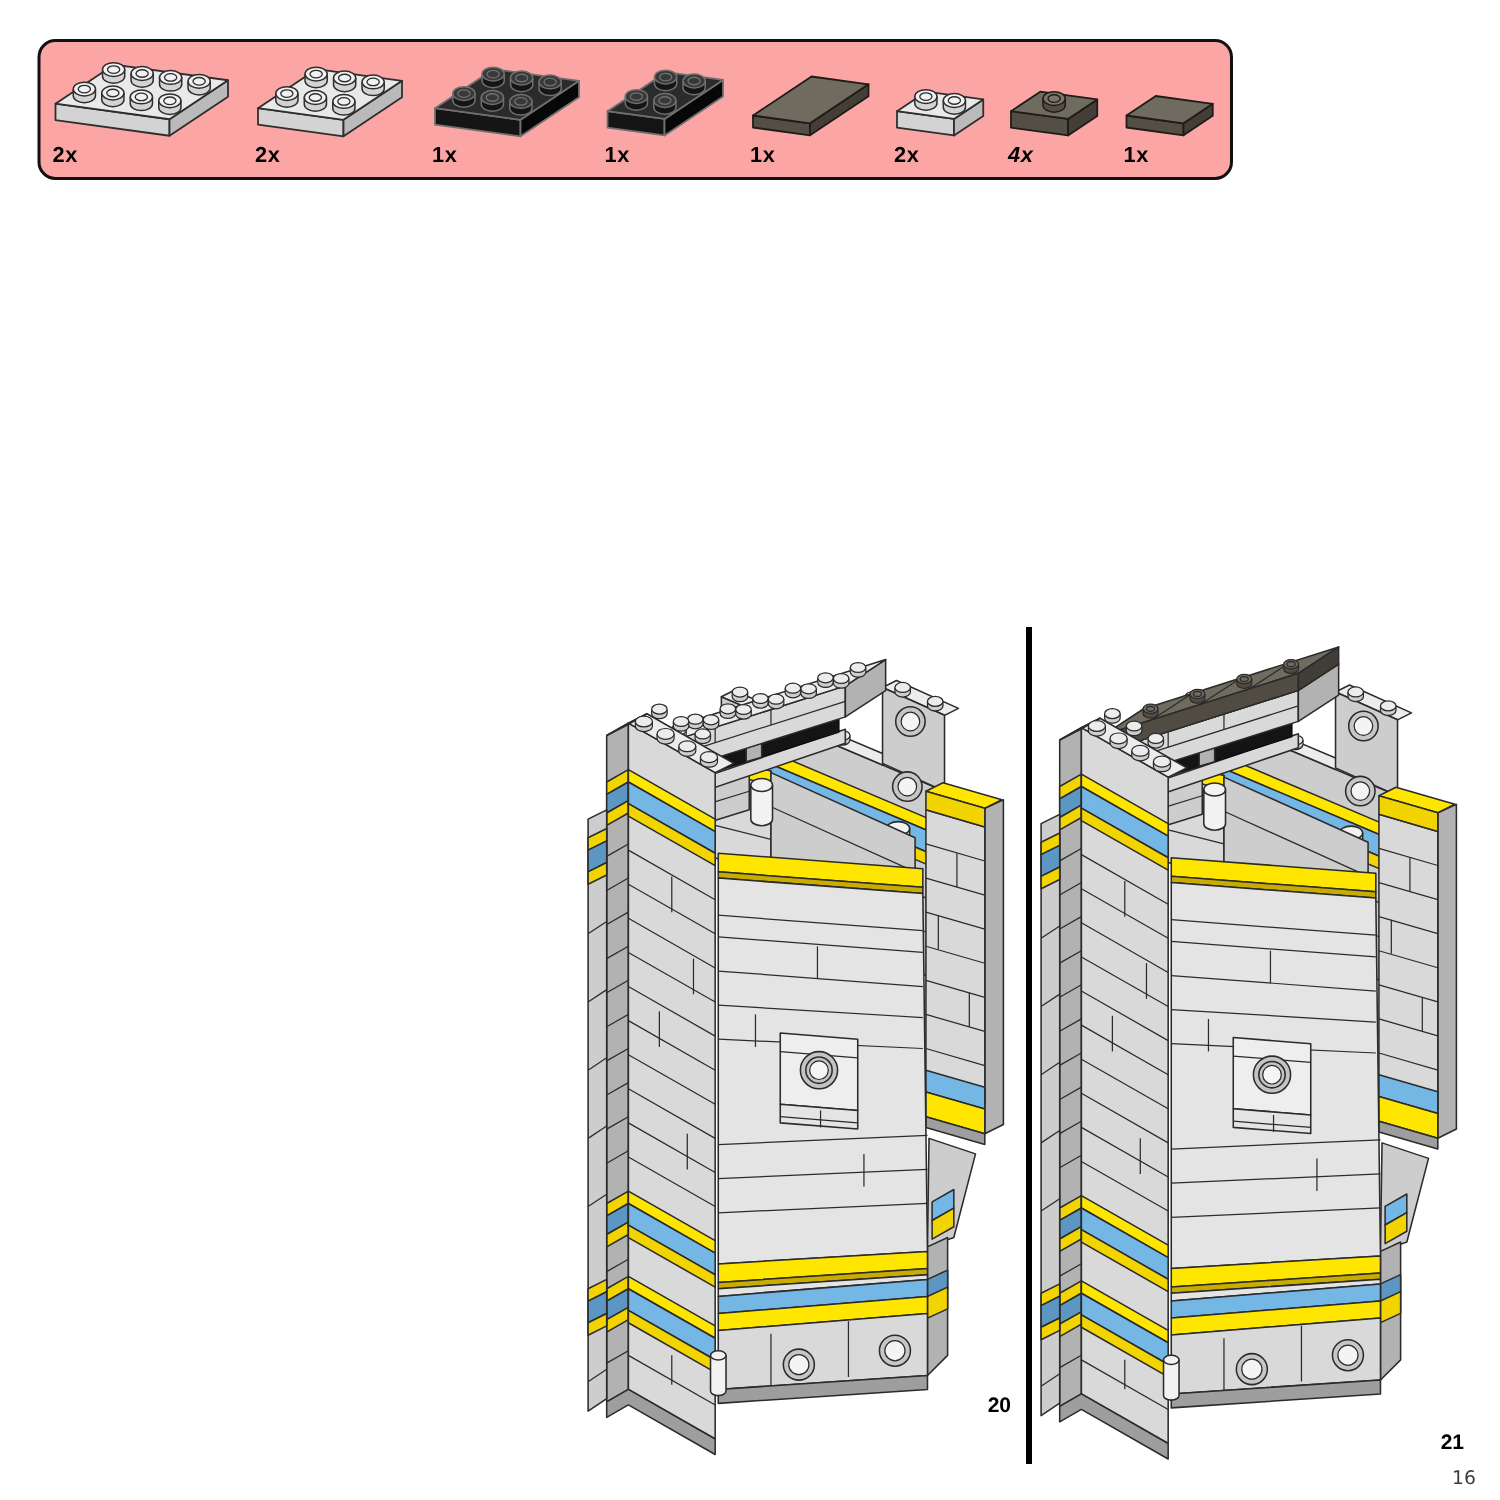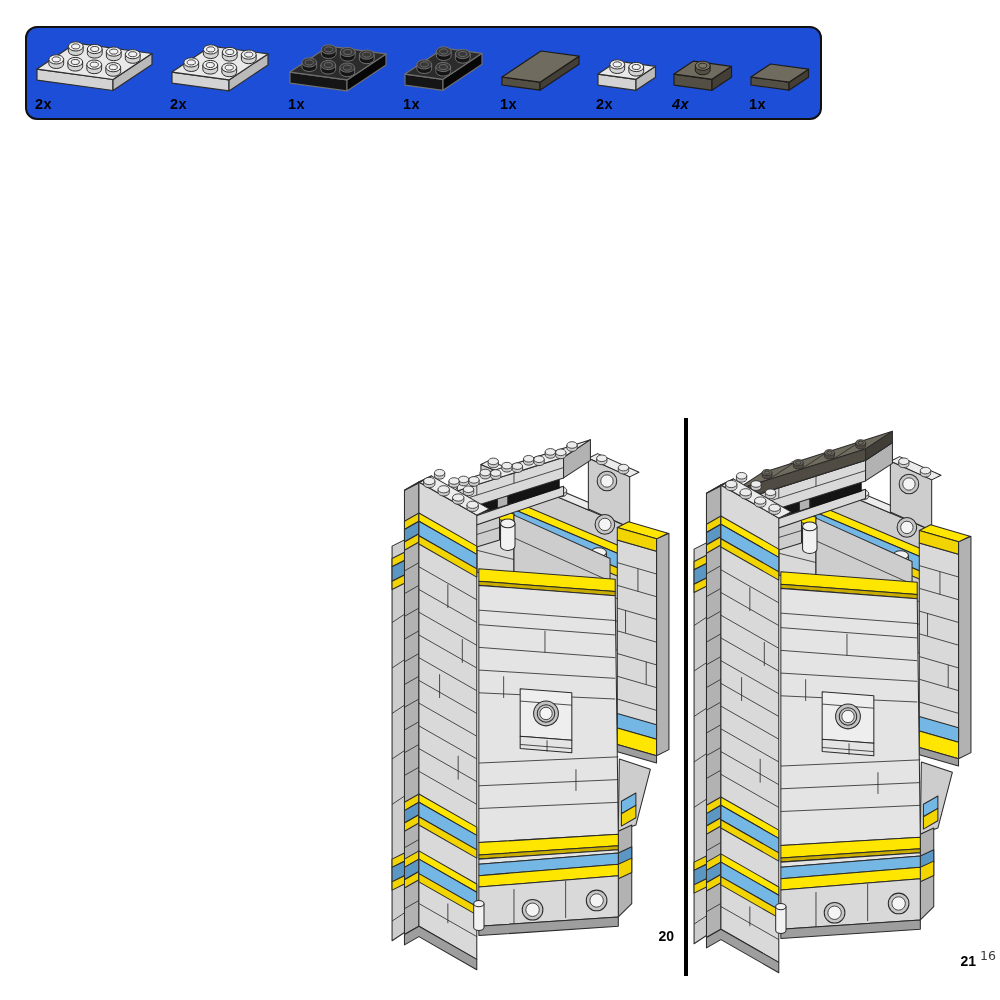--- a/index.html
+++ b/index.html
@@ -1,31 +1,31 @@
 <!DOCTYPE html>
 <html><head>
 <meta charset="utf-8">
 <style>
   html,body{margin:0;padding:0;background:#ffffff;}
   body{width:1000px;height:1000px;position:relative;overflow:hidden;
        font-family:"Liberation Sans", sans-serif;}
   .parts-box{position:absolute;left:25px;top:26px;width:793px;height:90px;
-             border:2.5px solid #111;border-radius:12px;background:#1d4ed8;}
+             border:2.5px solid #111;border-radius:12px;background:#fca5a5;}
   .part-cell{position:absolute;bottom:6px;display:flex;flex-direction:column;
              align-items:flex-start;}
   .part-cell svg{display:block;}
   .part-qty{font-size:14.5px;font-weight:bold;color:#000;margin-top:2px;
             letter-spacing:0.5px;}
   .figure{position:absolute;}
   .figure svg{display:block;}
   .divider{position:absolute;left:684px;top:418px;width:4px;height:558px;
            background:#000;z-index:5;}
   .step-label{position:absolute;font-size:14px;font-weight:bold;color:#000;
               width:34px;text-align:right;z-index:6;}
-  .page-number{position:absolute;left:968px;top:948px;width:28px;text-align:right;
+  .page-number{position:absolute;left:968px;top:977px;width:28px;text-align:left;
                font-size:12.5px;color:#3a3a3a;font-family:"DejaVu Sans",sans-serif;}
 </style>
 </head>
 <body>
 
 <div class="parts-box" id="partsBox">
     <div class="part-cell" style="left: 8px;">
       <svg width="120" height="62" viewBox="0 0 120 62">
         <polygon points="2.0,48.1 78.0,58.5 78.0,47.5 2.0,37.1" fill="#d3d3d3" stroke="#2e2e2e" stroke-width="1.2" stroke-linejoin="round"></polygon>
         <polygon points="78.0,58.5 78.0,47.5 117.0,21.5 117.0,32.5" fill="#bababa" stroke="#2e2e2e" stroke-width="1.2" stroke-linejoin="round"></polygon>

